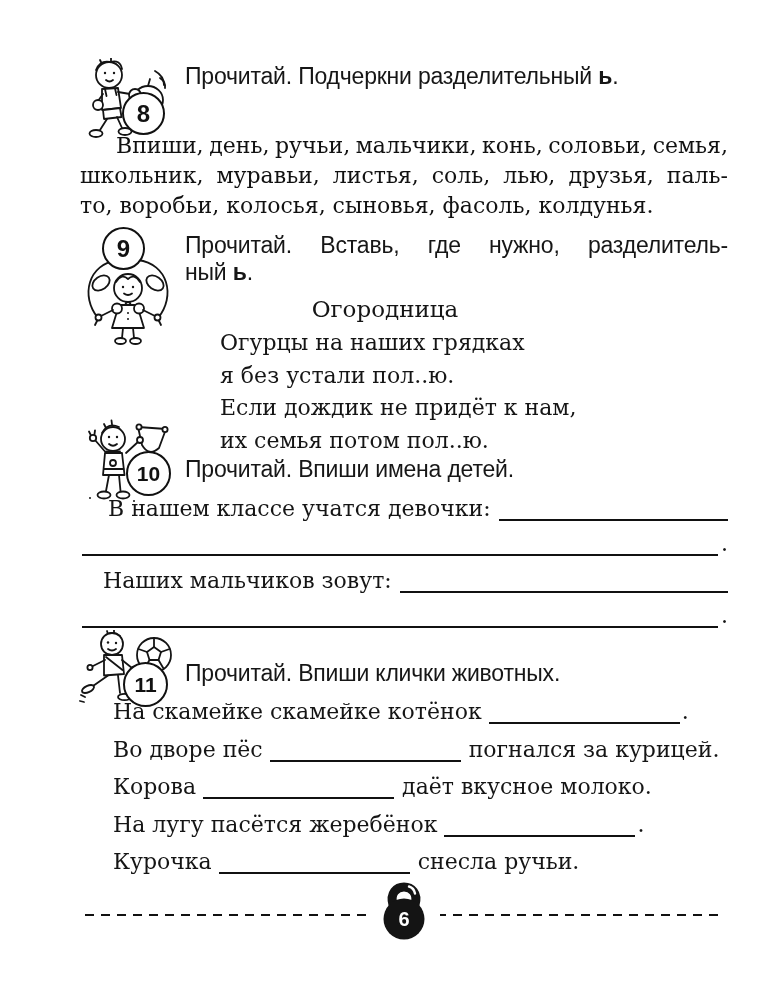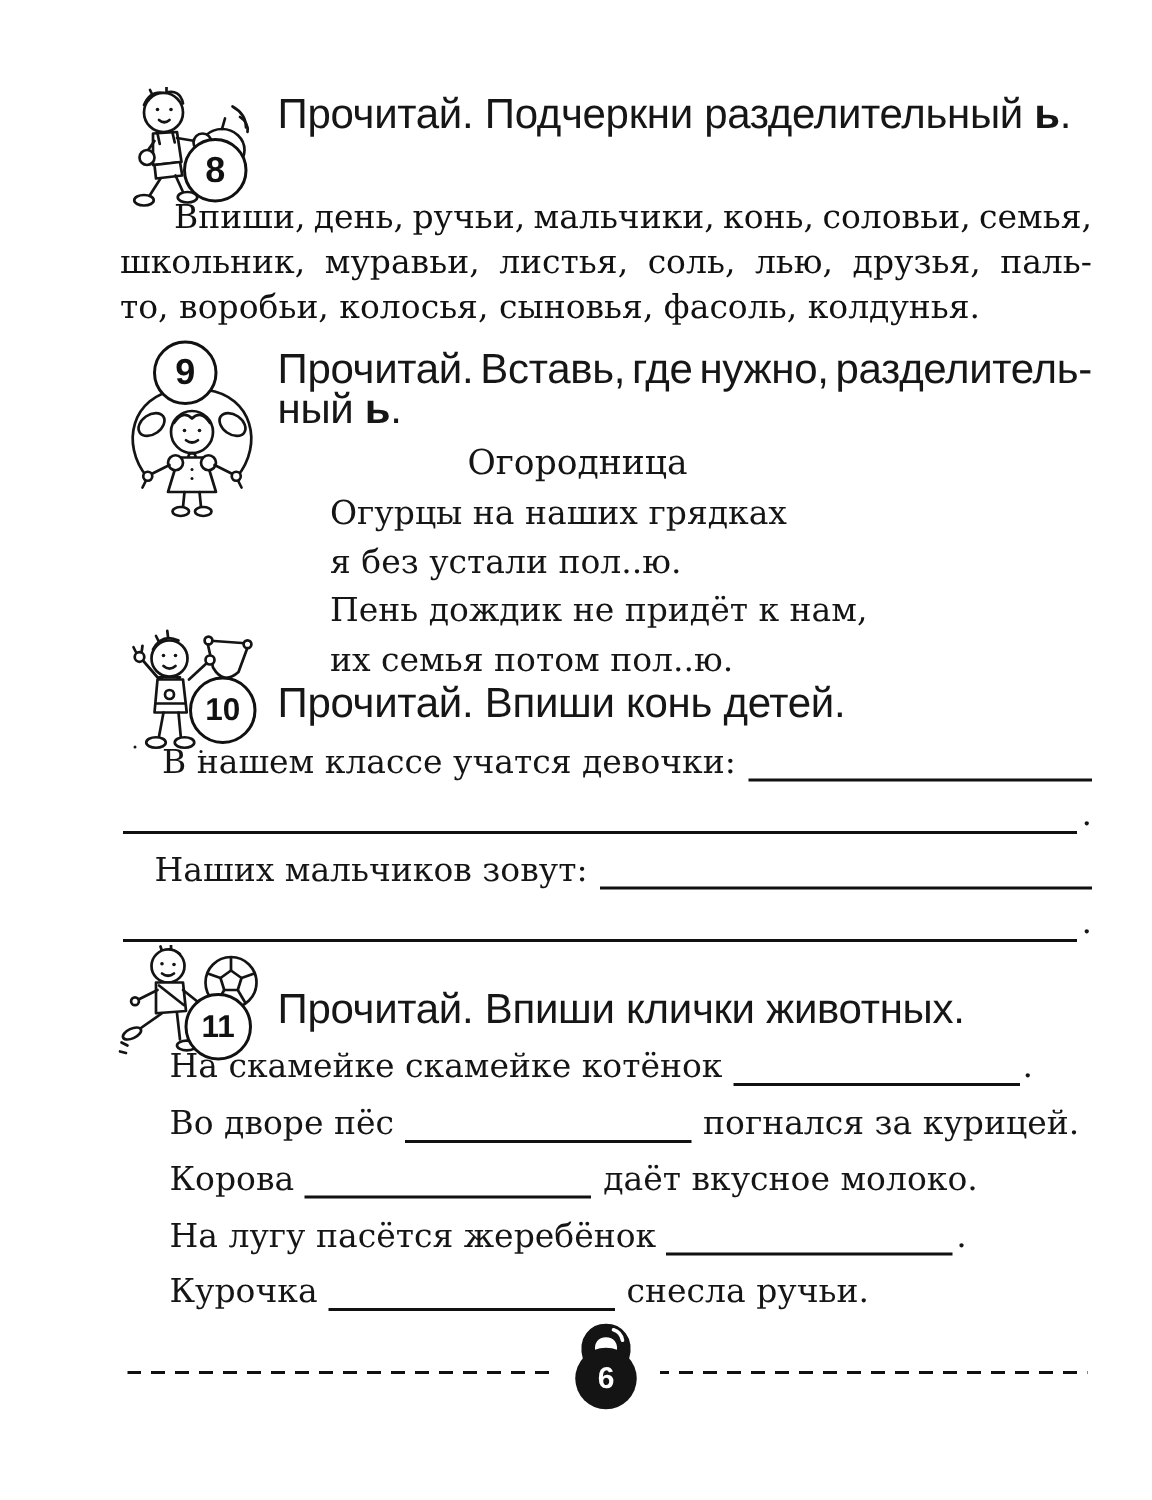--- a/index.html
+++ b/index.html
@@ -8,21 +8,21 @@
     position:relative; width:768px; height:1000px;
     background:#ffffff; color:#151515; overflow:hidden;
     margin:0 auto;
     font-family:"DejaVu Serif", serif;
   }
   .abs { position:absolute; }
 
   
   .instr {
     font-family:"Liberation Sans", sans-serif;
-    font-size:28px; line-height:28px; color:#161616;
+    font-size:23px; line-height:28px; color:#161616;
     letter-spacing:-0.2px;
   }
   .instr b { font-weight:700; }
 
   
   .body-serif { font-size:22px; line-height:30px; color:#111; }
 
   
   .jline { display:flex; justify-content:space-between; }
   .jline.indent { padding-left:36px; }
@@ -179,21 +179,21 @@
         <span>где</span>
         <span>нужно,</span>
         <span>разделитель-</span>
       </div>
     <div><span>ный </span><b>ь</b><span>.</span></div>
   </div>
   <div class="abs poem" style="left:220px; top:294px;">
     <div class="poem-title">Огородница</div>
     <div class="poem-line">Огурцы на наших грядках</div>
     <div class="poem-line">я без устали пол..ю.</div>
-    <div class="poem-line">Пень дождик не придёт к нам,</div>
+    <div class="poem-line">Если дождик не придёт к нам,</div>
     <div class="poem-line">их семья потом пол..ю.</div>
   </div>
 
   <div class="abs icon-box" style="left:82px; top:417px; width:92px; height:92px;">
     <svg width="92" height="92" viewBox="0 0 92 92">
       <g fill="none" stroke="#141414" stroke-width="1.8" stroke-linecap="round" stroke-linejoin="round">
         <path d="M56 10 L84 12 L77 31 Q67 40 60 28 Z" fill="#fff"></path>
         <circle cx="57" cy="10" r="2.6" fill="#fff"></circle>
         <circle cx="83" cy="12.5" r="2.6" fill="#fff"></circle>
         <path d="M67 37 L71 40"></path>
@@ -220,21 +220,21 @@
         <ellipse cx="22" cy="78" rx="6.5" ry="3.5" fill="#fff"></ellipse>
         <ellipse cx="41" cy="78" rx="6.5" ry="3.5" fill="#fff"></ellipse>
         <circle cx="8" cy="81" r="1" fill="#141414" stroke="none"></circle>
         <circle cx="52" cy="84" r="1" fill="#141414" stroke="none"></circle>
       </g>
     </svg>
   </div>
   <div class="abs badge big" style="left:126px; top:451px;">
     <span>10</span>
   </div>
-  <div class="abs instr" style="left:185px; top:455px; width:545px;">Прочитай. Впиши конь детей.</div>
+  <div class="abs instr" style="left:185px; top:455px; width:545px;">Прочитай. Впиши имена детей.</div>
 
   <div class="abs fill-row" style="left:108px; top:495px; width:620px;">
     <span>В нашем классе учатся девочки:</span>
     <span class="blank flex"></span>
   </div>
   <div class="abs rule-row" style="left:82px; top:526px; width:646px; height:32px;">
     <span class="blank"></span>
     <span class="dot">.</span>
   </div>
   <div class="abs fill-row" style="left:103px; top:567px; width:625px;text-align:right;">

